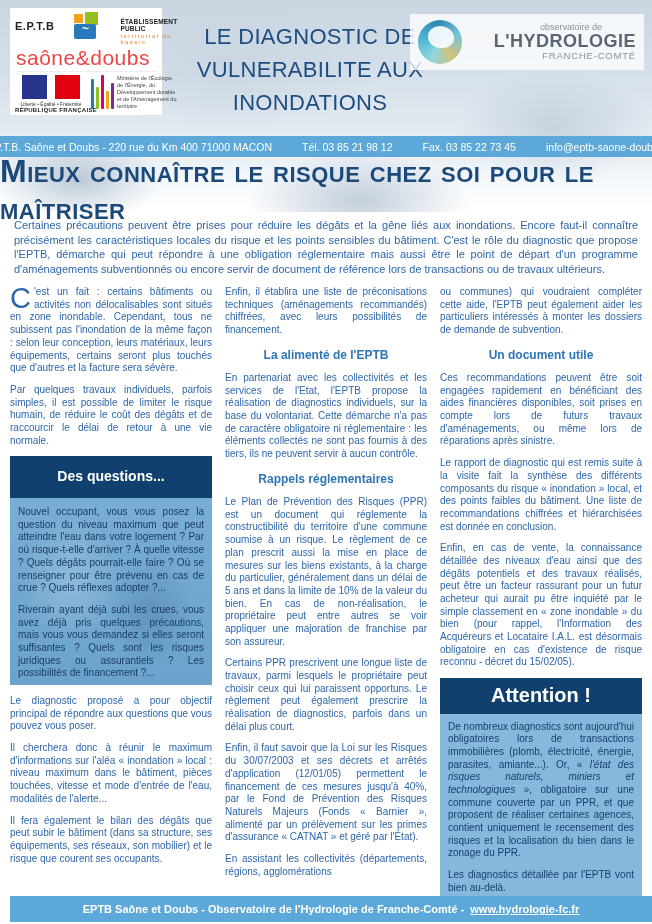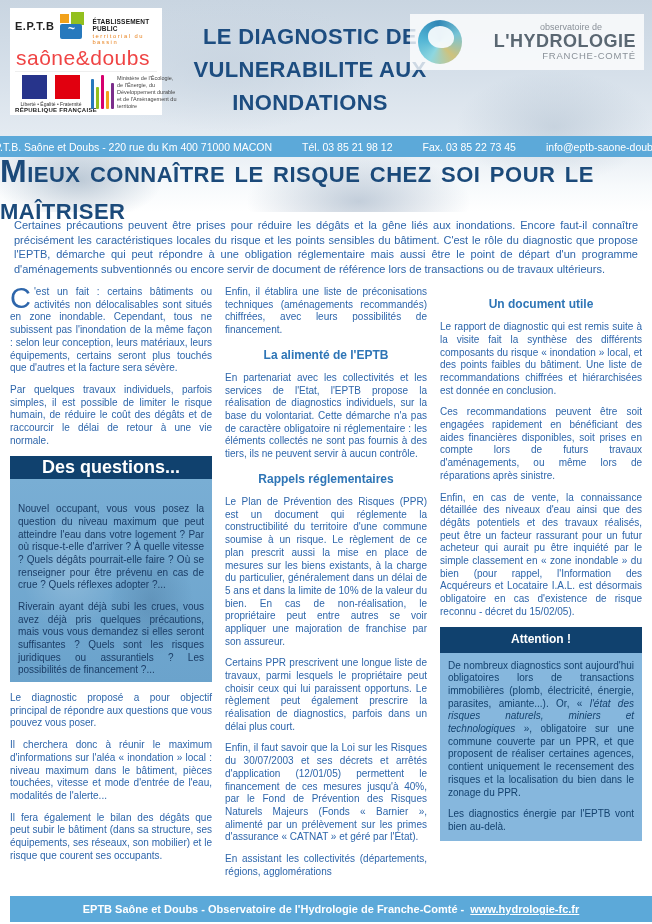--- a/index.html
+++ b/index.html
@@ -18,21 +18,21 @@
       radial-gradient(120px 60px at 12% 85%, rgba(120,145,170,.45), rgba(120,145,170,0) 70%),
       radial-gradient(160px 70px at 55% 95%, rgba(110,135,165,.40), rgba(110,135,165,0) 70%),
       radial-gradient(140px 80px at 85% 60%, rgba(150,170,190,.35), rgba(150,170,190,0) 70%),
       radial-gradient(200px 90px at 35% 30%, rgba(200,212,224,.8), rgba(200,212,224,0) 75%),
       linear-gradient(180deg,#c9d5e1 0%,#d6e0ea 35%,#e7edf3 70%,#f7fafc 88%,#ffffff 100%);
   }
   .logo-eptb {
     position:absolute; left:10px; top:8px; width:152px;
     background:#ffffff; padding:4px 5px 2px 5px;
   }
-  .eptb-top { display:flex; align-items:flex-start; gap:4px; }
+  .eptb-top { display:flex; align-items:flex-start; gap:18px; }
   .eptb-acronym { font-size:11px; font-weight:bold; color:#222; letter-spacing:.5px; margin-top:8px; }
   .eptb-squares { position:relative; width:30px; height:28px; flex:0 0 30px; }
   .sq-orange { position:absolute; left:2px; top:2px; width:9px; height:9px; background:#f2a21b; }
   .sq-green  { position:absolute; left:13px; top:0; width:13px; height:13px; background:#93c01f; }
   .sq-blue   { position:absolute; left:2px; top:12px; width:22px; height:15px; background:#2779bd; border-radius:2px;
                color:#fff; font-size:12px; line-height:11px; text-align:center; font-weight:bold; }
   .eptb-org { font-size:6.5px; color:#1a1a1a; font-weight:bold; letter-spacing:.2px; margin-top:6px; }
   .eptb-org .sub { display:block; color:#e8821e; font-weight:normal; letter-spacing:1.5px; font-size:5.8px; margin-top:1px; }
   .eptb-name { font-size:21px; color:#ef4444; letter-spacing:.5px; line-height:1; margin:2px 0 3px 1px; }
   .eptb-bottom { display:flex; border-top:1px solid #eee; padding-top:3px; gap:4px; }
@@ -45,21 +45,21 @@
   .rf-name  { font-size:6px; color:#222; font-weight:bold; letter-spacing:.3px; white-space:nowrap; }
   .min-logo { display:flex; gap:3px; align-items:flex-start; }
   .min-bars { display:flex; align-items:flex-end; gap:2px; height:34px; }
   .min-bars i { display:block; width:3px; border-radius:1px; }
   .mb1{ background:#2779bd; height:30px;} .mb2{ background:#93c01f; height:22px;}
   .mb3{ background:#d6006e; height:34px;} .mb4{ background:#f2a21b; height:18px;}
   .mb5{ background:#7b2d8b; height:26px;}
   .min-text { font-size:5.5px; color:#444; width:64px; line-height:1.25; }
   .doc-title {
     position:absolute; left:178px; top:20px; width:264px;
-    text-align:center; font-size:22px; font-weight:bold; color:#1d4d80;
+    text-align:center; font-size:22px; font-weight:normal; color:#1d4d80;
     line-height:1.5; letter-spacing:.3px;
   }
   .logo-obs {
     position:absolute; right:8px; top:14px; width:234px; height:56px;
     background:rgba(255,255,255,.78); display:flex; align-items:center; gap:8px; padding:5px 8px;
   }
   .obs-icon { width:44px; height:44px; border-radius:50%; position:relative; flex:0 0 44px;
     background:conic-gradient(from 210deg, #8ed7e0, #4fb3d4, #2f86b5, #77c4d6, #cfc27c, #8ed7e0); }
   .obs-icon::after { content:""; position:absolute; left:10px; top:6px; width:26px; height:22px;
     background:rgba(245,250,252,.95); border-radius:50% 60% 45% 55%; }
@@ -91,32 +91,32 @@
   .col p { margin-bottom:9px; }
   .dropcap {
     float:left; font-size:29px; line-height:24px; padding-right:3px; color:#2e66ab;
   }
   h3.col-head {
     text-align:center; color:#2e75b6; font-size:12px; font-weight:bold;
     margin:11px 0 9px 0;
   }
   .box { margin:4px 0 10px 0; }
   .box-head {
-    background:#10416e; color:#fff; font-weight:bold; font-size:18px;
-    text-align:center; padding:0 0;
+    background:#10416e; color:#fff; font-weight:bold; font-size:14px;
+    text-align:center; padding:12px 0;
   }
   .box-body-questions {
     background:
       radial-gradient(70px 90px at 30% 45%, rgba(255,255,255,.20), rgba(255,255,255,0) 70%),
       radial-gradient(60px 80px at 70% 60%, rgba(25,60,95,.18), rgba(25,60,95,0) 70%),
       linear-gradient(180deg,#79aed4,#6ba3cc);
-    color:#1b3d66; padding:24px 8px 5px 8px;
+    color:#1b3d66; padding:8px 8px 5px 8px;
   }
   .box-body-questions p:last-child { margin-bottom:0; }
-  .box-attention .box-head { font-size:12px; padding:5px 12px; }
+  .box-attention .box-head { font-size:20px; padding:5px 12px; }
   .box-body-attention {
     background:#86b7dd; color:#14426e; padding:7px 8px 5px 8px;
   }
   .box-body-attention p:last-child { margin-bottom:2px; }
   .it { font-style:italic; }
   
   .footer-bar {
     position:absolute; left:0; right:0; bottom:2px; height:26px;
     background:#5ca9d9; color:#fff; font-size:11px; font-weight:bold;
     display:flex; align-items:center; justify-content:center; gap:6px; white-space:nowrap;margin-left:10px;
@@ -214,30 +214,31 @@
       <h3 class="col-head">La alimenté de l'EPTB</h3>
       <p>En partenariat avec les collectivités et les services de l'Etat, l'EPTB propose la réalisation de diagnostics individuels, sur la base du volontariat. Cette démarche n'a pas de caractère obligatoire ni réglementaire : les éléments collectés ne sont pas fournis à des tiers, ils ne peuvent servir à aucun contrôle.</p>
       <h3 class="col-head">Rappels réglementaires</h3>
       <p>Le Plan de Prévention des Risques (PPR) est un document qui réglemente la constructibilité du territoire d'une commune soumise à un risque. Le règlement de ce plan prescrit aussi la mise en place de mesures sur les biens existants, à la charge du particulier, généralement dans un délai de 5 ans et dans la limite de 10% de la valeur du bien. En cas de non-réalisation, le propriétaire peut entre autres se voir appliquer une majoration de franchise par son assureur.</p>
       <p>Certains PPR prescrivent une longue liste de travaux, parmi lesquels le propriétaire peut choisir ceux qui lui paraissent opportuns. Le règlement peut également prescrire la réalisation de diagnostics, parfois dans un délai plus court.</p>
       <p>Enfin, il faut savoir que la Loi sur les Risques du 30/07/2003 et ses décrets et arrêtés d'application (12/01/05) permettent le financement de ces mesures jusqu'à 40%, par le Fond de Prévention des Risques Naturels Majeurs (Fonds « Barnier », alimenté par un prélèvement sur les primes d'assurance « CATNAT » et géré par l'État).</p>
       <p>En assistant les collectivités (départements, régions, agglomérations</p>
     </div>
 
     <div class="col">
+      <p>ou communes) qui voudraient compléter cette aide, l'EPTB peut également aider les particuliers intéressés à monter les dossiers de demande de subvention.</p>
       <h3 class="col-head">Un document utile</h3>
+      <p>Ces recommandations peuvent être soit engagées rapidement en bénéficiant des aides financières disponibles, soit prises en compte lors de futurs travaux d'aménagements, ou même lors de réparations après sinistre.</p>
       <p>Le rapport de diagnostic qui est remis suite à la visite fait la synthèse des différents composants du risque « inondation » local, et des points faibles du bâtiment. Une liste de recommandations chiffrées et hiérarchisées est donnée en conclusion.</p>
-      <p>Ces recommandations peuvent être soit engagées rapidement en bénéficiant des aides financières disponibles, soit prises en compte lors de futurs travaux d'aménagements, ou même lors de réparations après sinistre.</p>
       <p>Enfin, en cas de vente, la connaissance détaillée des niveaux d'eau ainsi que des dégâts potentiels et des travaux réalisés, peut être un facteur rassurant pour un futur acheteur qui aurait pu être inquiété par le simple classement en « zone inondable » du bien (pour rappel, l'Information des Acquéreurs et Locataire I.A.L. est désormais obligatoire en cas d'existence de risque reconnu - décret du 15/02/05).</p>
 
       <div class="box box-attention">
         <div class="box-head">Attention !</div>
         <div class="box-body-attention">
           <p><span>De nombreux diagnostics sont aujourd'hui obligatoires lors de transactions immobilières (plomb, électricité, énergie, parasites, amiante...). Or, « </span><span class="it">l'état des risques naturels, miniers et technologiques</span><span> », obligatoire sur une commune couverte par un PPR, et que proposent de réaliser certaines agences, contient uniquement le recensement des risques et la localisation du bien dans le zonage du PPR.</span></p>
-          <p>Les diagnostics énergie par l'EPTB vont bien au-delà.</p>
+          <p>Les diagnostics détaillée par l'EPTB vont bien au-delà.</p>
         </div>
       </div>
     </div>
   </div>
 
   <div class="footer-bar">
     <span>EPTB Saône et Doubs - Observatoire de l'Hydrologie de Franche-Comté -</span>
     <a href="#">www.hydrologie-fc.fr</a>
   </div>
 

